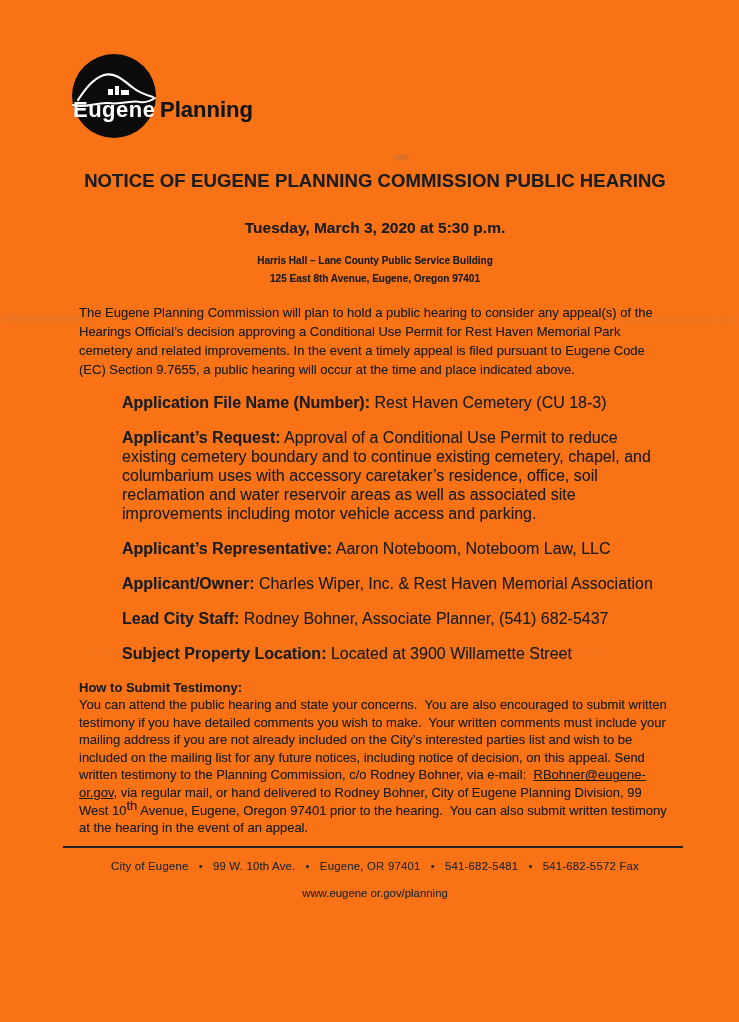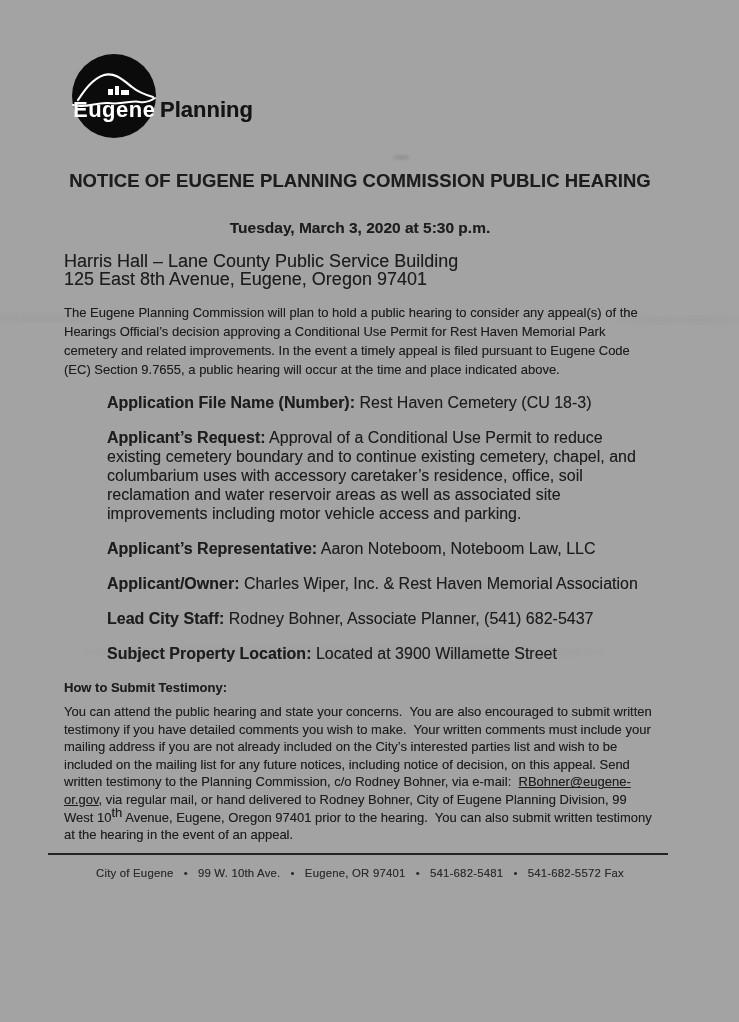--- a/index.html
+++ b/index.html
@@ -1,35 +1,35 @@
 <!DOCTYPE html>
 <html><head>
 <meta charset="utf-8">
 <style>
   html,body { margin:0; padding:0; background:#e8e8e8; }
   .page {
     position:relative;
     width:739px; height:1022px;
     margin:0 auto;
-    background:#a3a3a3;
+    background:#f97316;
     overflow:hidden;
     font-family:"Liberation Sans", sans-serif;
     color:#1d1d1d;
     text-shadow:0 0 0.6px rgba(45,45,45,0.5);
   }
   .logo { position:absolute; top:52px; left:70px; }
-  .doc { position:absolute; top:170px; left:64px; width:592px; }
+  .doc { position:absolute; top:170px; left:79px; width:592px; }
   .title { font-size:18.5px; font-weight:bold; text-align:center; letter-spacing:0.1px; margin:0 0 27px 0; }
   .datetime { font-size:15.5px; font-weight:bold; text-align:center; margin:0 0 15px 0; }
-  .venue { font-size:18px; font-weight:normal; text-align:left; line-height:18px; margin:0 0 15px 0; }
+  .venue { font-size:10px; font-weight:bold; text-align:center; line-height:18px; margin:0 0 15px 0; }
   .para { font-size:13px; line-height:19px; margin:0 0 14px 0; white-space:pre-wrap; }
   .fields { padding-left:43px; }
   .field { font-size:16px; line-height:19px; margin:0 0 16px 0; white-space:pre-wrap; }
   .field-label { font-weight:bold; }
-  .testimony-heading { font-size:13px; font-weight:bold; line-height:17px; margin:0 0 7px 0; }
+  .testimony-heading { font-size:13px; font-weight:bold; line-height:17px; margin:0 0 0 0; }
   .testimony { font-size:13px; line-height:17.6px; margin:0; white-space:pre-wrap; }
   .email { text-decoration:underline; }
   .sup { vertical-align:super; font-size:13px; line-height:0; }
   .rule { border:none; border-top:2.5px solid #232323; margin:9px -12px 6px -16px; }
   .footer { text-align:center; font-size:11.4px; line-height:15px; color:#2b2b2b; letter-spacing:0.2px; white-space:pre-wrap; }
   .footer-url { text-align:center; font-size:11.4px; line-height:14px; color:#2b2b2b; white-space:pre-wrap; }
   .artifact { position:absolute; background:rgba(125,125,125,0.11); filter:blur(2px); border-radius:45%; }
   .artifact.a1 { left:-6px;  top:314px; width:96px;  height:8px; }
   .artifact.a2 { left:618px; top:317px; width:121px; height:6px; }
   .artifact.a3 { left:84px;  top:649px; width:520px; height:7px; background:rgba(125,125,125,0.08); }
@@ -83,15 +83,16 @@
 
     </div>
 
     <p class="testimony-heading">How to Submit Testimony:</p>
 
     <p class="testimony"><span>You can attend the public hearing and state your concerns.  You are also encouraged to submit written testimony if you have detailed comments you wish to make.  Your written comments must include your mailing address if you are not already included on the City’s interested parties list and wish to be included on the mailing list for any future notices, including notice of decision, on this appeal. Send written testimony to the Planning Commission, c/o Rodney Bohner, via e-mail:  </span><span class="email">RBohner@eugene-or.gov</span><span>, via regular mail, or hand delivered to Rodney Bohner, City of Eugene Planning Division, 99 West 10</span><span class="sup">th</span><span> Avenue, Eugene, Oregon 97401 prior to the hearing.  You can also submit written testimony at the hearing in the event of an appeal.</span></p>
 
     <hr class="rule">
 
     <p class="footer">City of Eugene   •   99 W. 10th Ave.   •   Eugene, OR 97401   •   541-682-5481   •   541-682-5572 Fax</p>
+    <p class="footer-url">www.eugene or.gov/planning</p>
 
   </div>
 </div>
 
 </body></html>

